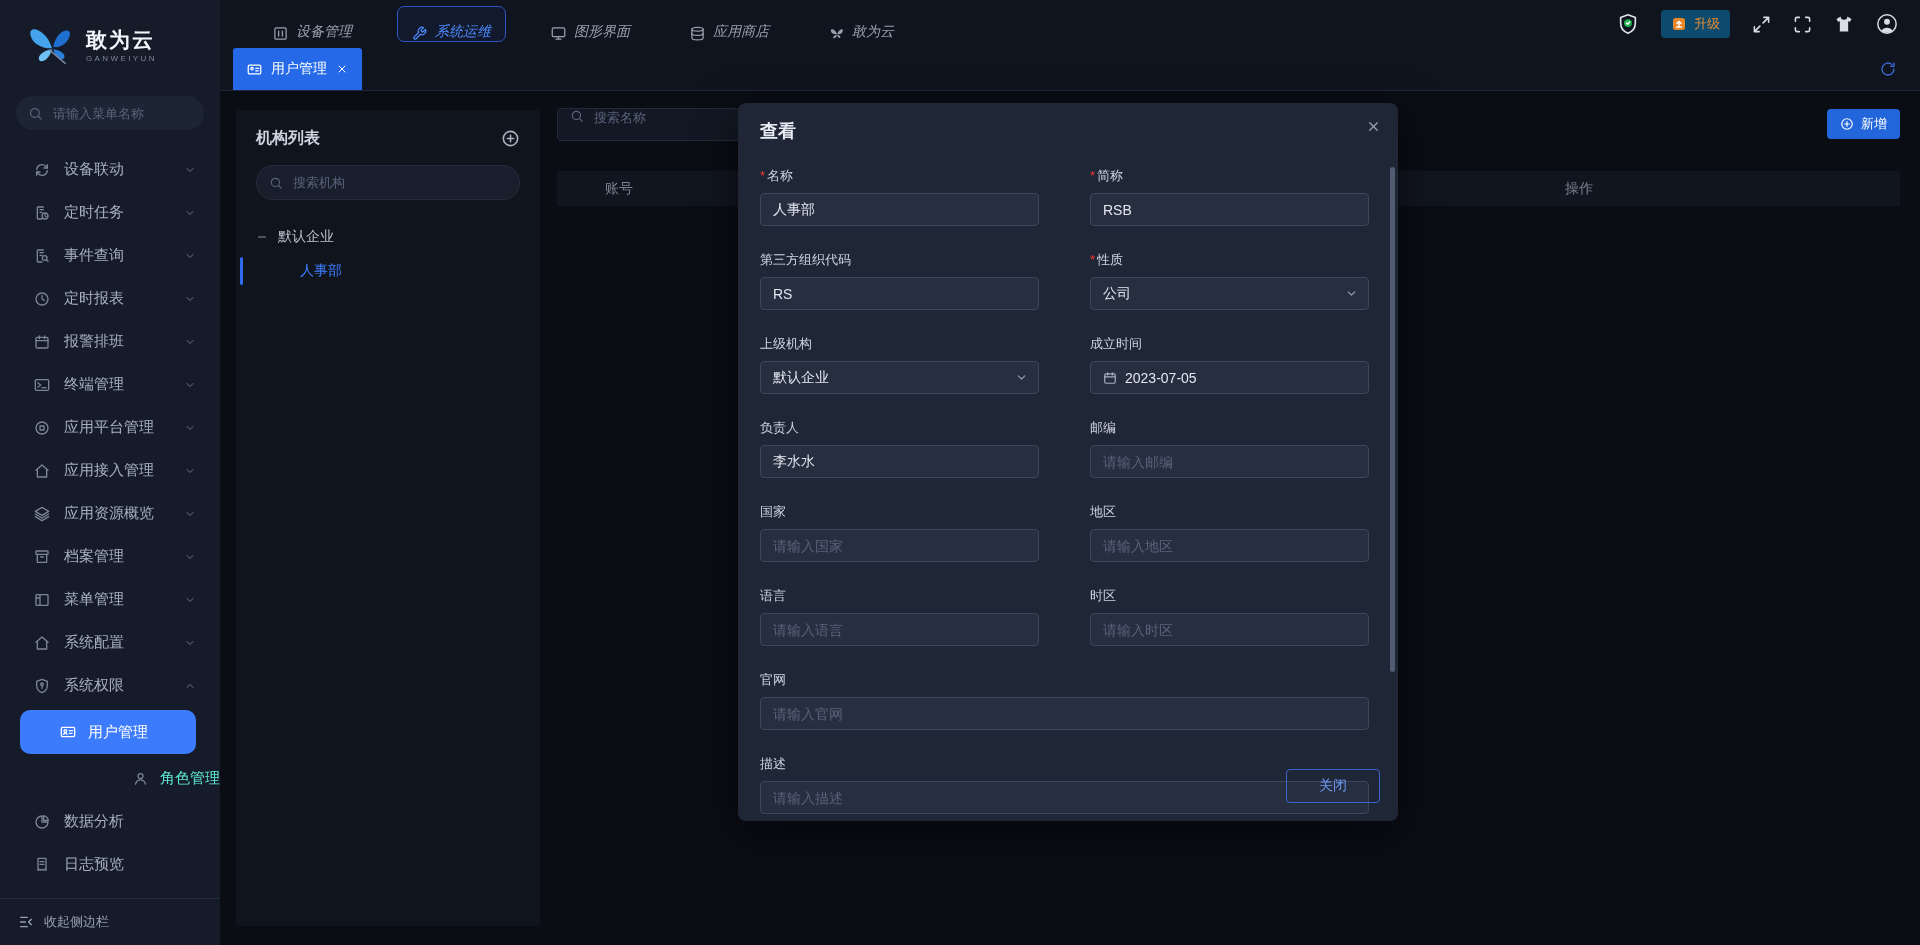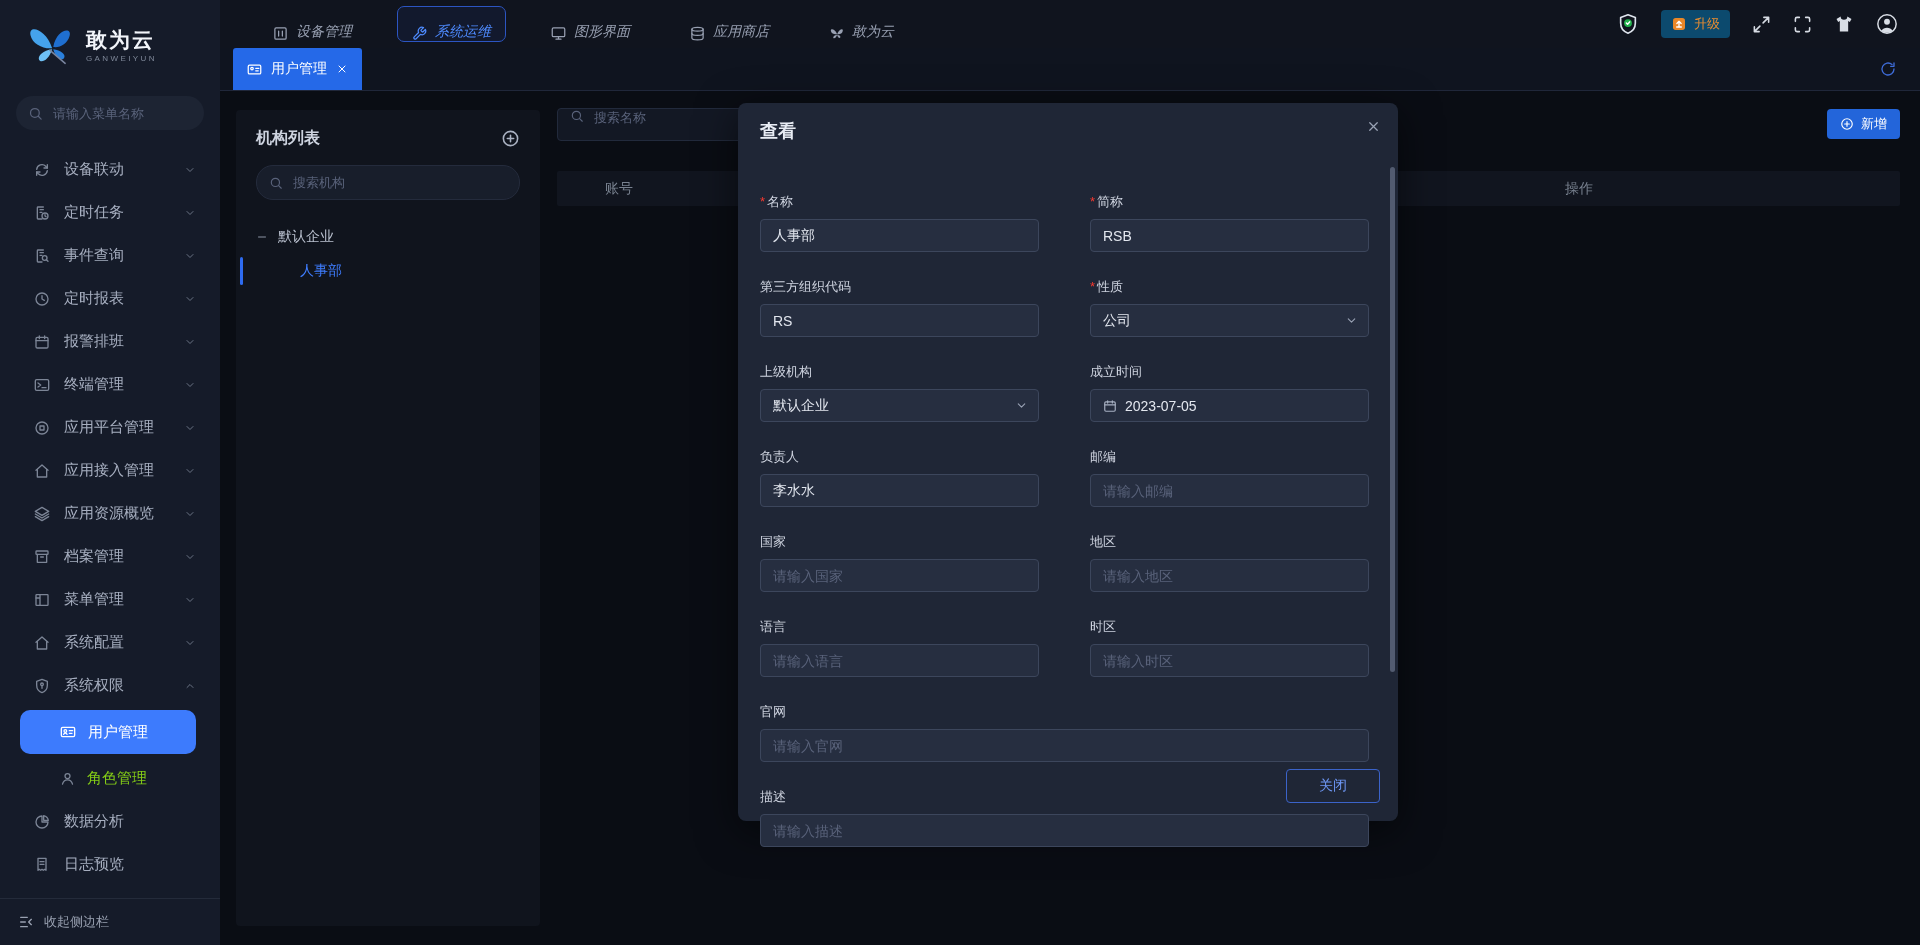--- a/index.html
+++ b/index.html
@@ -15,21 +15,21 @@
   .logo { height:92px; display:flex; align-items:center; padding-left:24px; gap:10px; }
   .logo-cn { font-size:21px; font-weight:bold; color:#f2f5fa; letter-spacing:2px; line-height:1; }
   .logo-en { font-size:8px; color:#7e8798; letter-spacing:2.4px; margin-top:4px; }
   .side-search { margin:4px 16px 10px; height:34px; background:#1d2433; border-radius:17px; display:flex; align-items:center; padding:0 12px; gap:8px; color:#59627a; }
   .side-search input { background:transparent; border:none; outline:none; color:#cfd6e4; font-size:13px; width:100%; }
   .smenu { flex:1; padding-top:8px; overflow:hidden; }
   .sitem { height:43px; display:flex; align-items:center; padding:0 24px 0 34px; gap:14px; color:#a7afc0; font-size:15px; cursor:pointer; }
   .sitem .ic { color:#7c8596; }
   .sitem .chev { margin-left:auto; color:#6a7384; }
   .ssub-active { margin:3px 24px 3px 20px; height:44px; background:#3d7bfd; border-radius:10px; color:#fff; display:flex; align-items:center; padding-left:40px; gap:12px; font-size:15px; cursor:pointer; }
-  .ssub { height:43px; display:flex; align-items:center; padding-left:60px; gap:12px; color:#84cc16; font-size:15px; cursor:pointer; }
+  .ssub { height:43px; display:flex; align-items:center; padding-left:60px; gap:12px; color:#5eead4; font-size:15px; cursor:pointer;justify-content:flex-end; }
   .ssub .ic { color:#8undefined; }
   .sfoot { border-top:1px solid #242b3a; height:46px; display:flex; align-items:center; gap:10px; padding-left:18px; color:#99a1b1; font-size:13px; cursor:pointer; }
 
   
   .topbar { position:absolute; left:220px; top:0; width:1700px; height:48px; background:#10141e; display:flex; align-items:center; }
   .nav-items { display:flex; align-items:center; gap:30px; padding-left:38px; }
   .nav-item { display:flex; gap:8px; align-items:flex-end; color:#98a0b2; font-size:14px; height:34px; padding:0 14px; border:1px solid transparent; cursor:pointer;font-style:italic; }
   .nav-item.active { border-color:#2c55c2; border-radius:7px; color:#4e8bff; background:rgba(40,80,190,0.10); }
   .nav-right { margin-left:auto; display:flex; align-items:center; gap:22px; padding-right:22px; }
   .upgrade { display:flex; align-items:center; gap:7px; background:#0c4a6e; border-radius:4px; padding:5px 10px; color:#e98c2f; font-size:13px; cursor:pointer; }
@@ -60,21 +60,21 @@
   .thead { position:absolute; left:337px; right:20px; top:80px; height:35px; background:#11151f; border-radius:2px; }
   .th { position:absolute; top:0; height:35px; line-height:35px; color:#78818f; font-size:14px; }
   .th-account { left:48px; }
   .th-action { left:1008px; }
 
   
   .modal { position:absolute; left:738px; top:103px; width:660px; height:718px; background:#1f2636; border-radius:8px; box-shadow:0 10px 40px rgba(0,0,0,0.55); z-index:10; box-sizing:border-box; }
   .m-title { position:absolute; left:22px; top:16px; font-size:18px; font-weight:bold; color:#e8ecf4; }
   .m-close { position:absolute; right:17px; top:16px; color:#9aa3b5; cursor:pointer; display:flex; }
   .m-body { position:absolute; left:22px; right:29px; top:64px; }
-  .frow { display:flex; gap:51px; margin-bottom:25px;margin-top:26px; }
+  .frow { display:flex; gap:51px; margin-bottom:25px; }
   .fcell { width:279px; box-sizing:border-box; }
   .fcell.full { width:100%; }
   .flabel { font-size:13px; color:#cfd4e0; margin-bottom:8px; }
   .req::before { content:"*"; color:#f5392f; margin-right:2px; }
   .finput, .fselect, .fdate { width:100%; height:33px; background:#262e40; border:1px solid #3c465c; border-radius:4px; box-sizing:border-box; font-size:14px; color:#e3e7ef; }
   .finput { padding:0 12px; outline:none; }
   .fselect { display:flex; align-items:center; justify-content:space-between; padding:0 10px 0 12px; cursor:pointer; }
   .fselect .chev { color:#99a2b4; }
   .fdate { display:flex; align-items:center; gap:8px; padding:0 12px; cursor:pointer; }
   .fdate .ic { color:#a7b0c2; }

